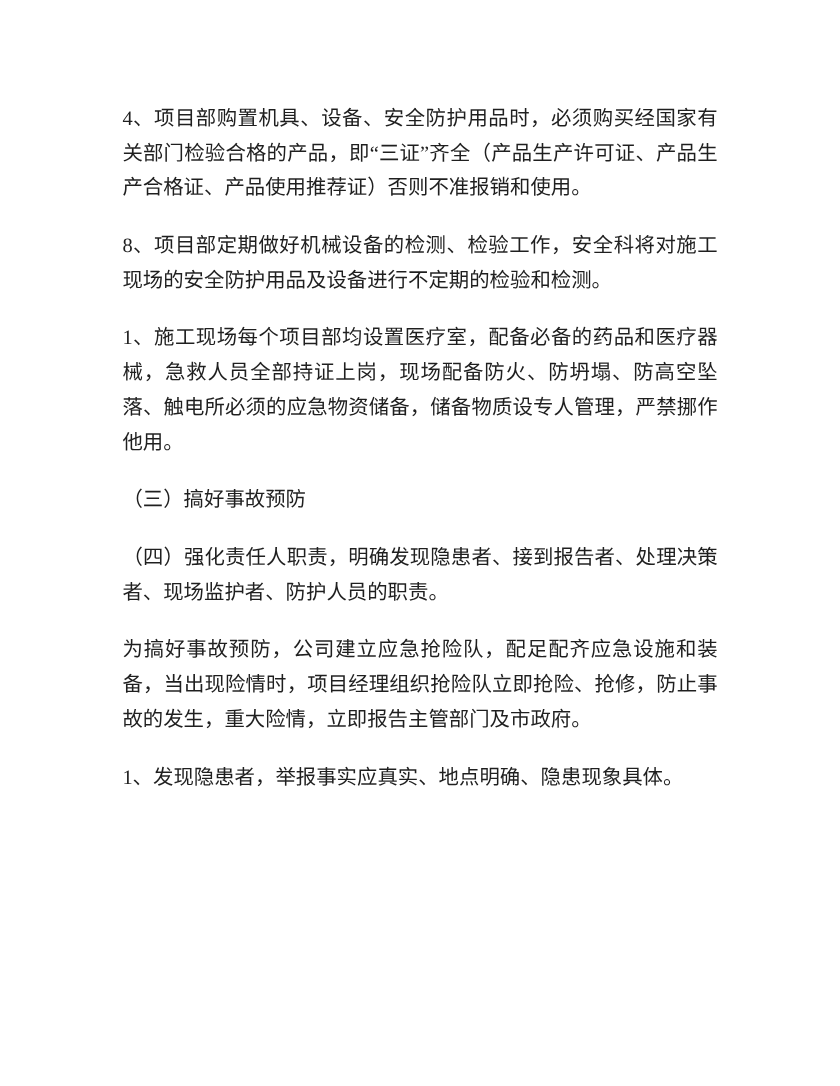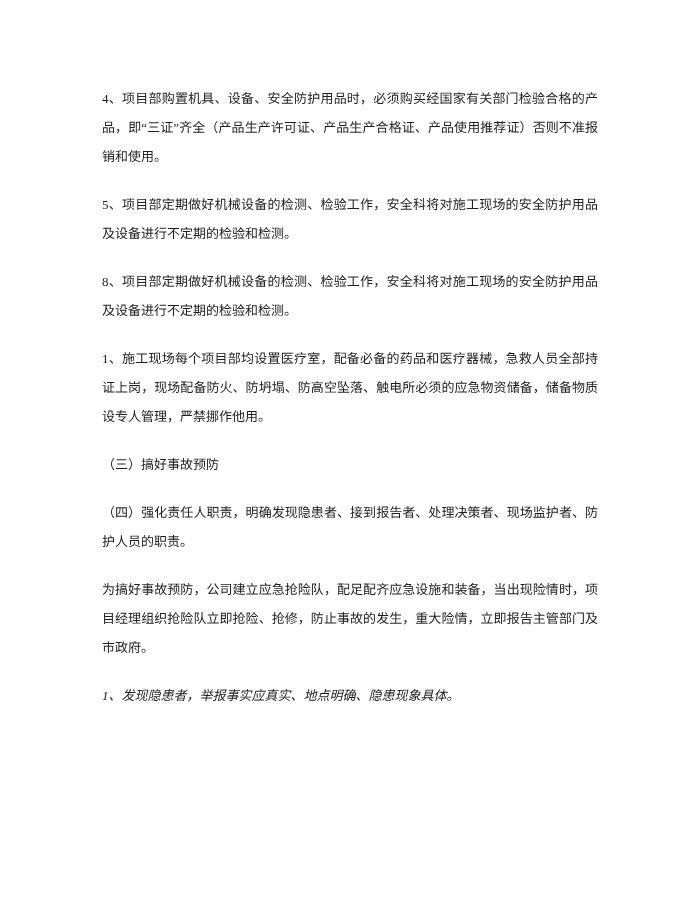--- a/index.html
+++ b/index.html
@@ -14,42 +14,40 @@
   }
   .page {
     box-sizing: border-box;
     width: 700px;
     height: 905px;
     background: #ffffff;
     padding: 84px 102px 0 102px;
   }
   .para {
     font-family: "Liberation Serif", "DejaVu Serif", serif;
-    font-size: 13px;
+    font-size: 17px;
     line-height: 29px;
     color: #1f1f1f;
     margin: 0 0 19px 0;
     text-align: justify;
     text-justify: inter-ideograph;
     word-break: break-all;
   }
   .para:last-child {
     margin-bottom: 0;
-    font-style: italic;
   }
   .para.heading {
     text-align: left;
     font-family: Liberation Serif, serif;
   }
 </style>
 </head>
 <body>
 
 <div class="page" lang="zh-CN">
   <p class="para">4、项目部购置机具、设备、安全防护用品时，必须购买经国家有关部门检验合格的产品，即“三证”齐全（产品生产许可证、产品生产合格证、产品使用推荐证）否则不准报销和使用。</p>
-  <p class="para">5、项目部定期做好机械设备的检测、检验工作，安全科将对施工现场的安全防护用品及设备进行不定期的检验和检测。</p>
   <p class="para">8、项目部定期做好机械设备的检测、检验工作，安全科将对施工现场的安全防护用品及设备进行不定期的检验和检测。</p>
   <p class="para">1、施工现场每个项目部均设置医疗室，配备必备的药品和医疗器械，急救人员全部持证上岗，现场配备防火、防坍塌、防高空坠落、触电所必须的应急物资储备，储备物质设专人管理，严禁挪作他用。</p>
   <p class="para heading">（三）搞好事故预防</p>
   <p class="para">（四）强化责任人职责，明确发现隐患者、接到报告者、处理决策者、现场监护者、防护人员的职责。</p>
   <p class="para">为搞好事故预防，公司建立应急抢险队，配足配齐应急设施和装备，当出现险情时，项目经理组织抢险队立即抢险、抢修，防止事故的发生，重大险情，立即报告主管部门及市政府。</p>
   <p class="para">1、发现隐患者，举报事实应真实、地点明确、隐患现象具体。</p>
 </div>
 
 </body></html>

